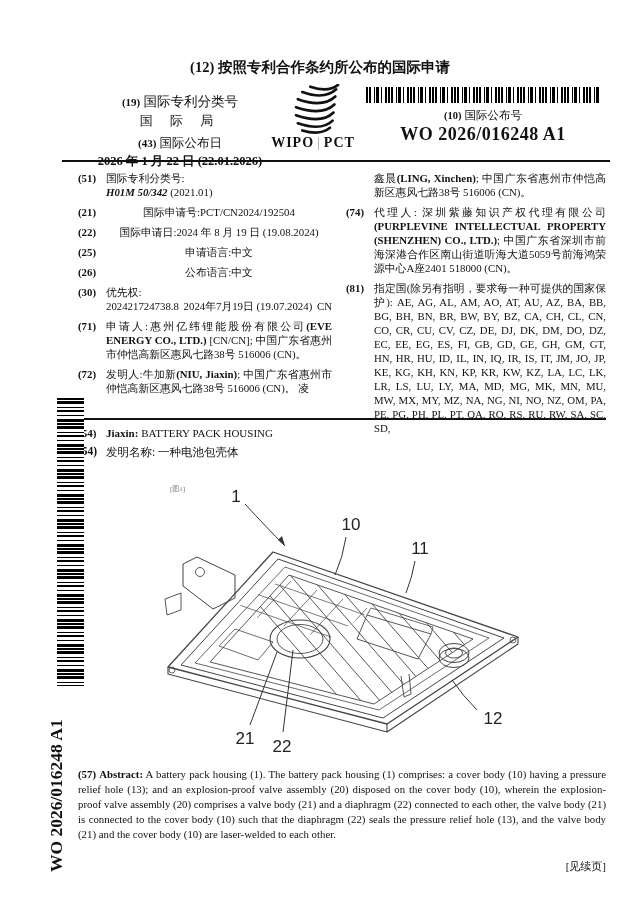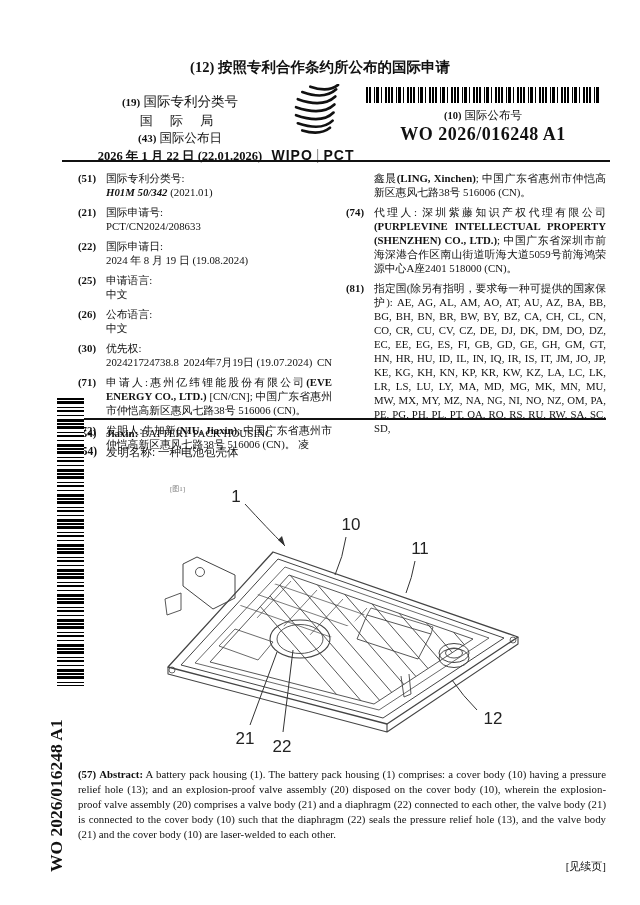--- a/index.html
+++ b/index.html
@@ -7,27 +7,27 @@
   body { font-family:"Liberation Serif", serif; color:#111; }
   .page { position:relative; width:640px; height:905px; background:#fff; overflow:hidden;border-radius:30px; }
 
   
   .pub-type { position:absolute; top:58px; left:0; width:640px; text-align:center;
               font-size:14.5px; font-weight:bold; }
   .org-block { position:absolute; left:84px; top:93px; width:192px; text-align:center; }
   .org-line1 { font-size:13.5px; }
   .org-line1 .fnum { font-size:11px; }
   .org-line2 { font-size:13px; letter-spacing:7px; margin-top:1px; }
-  .org-line3 { font-size:12.5px; }
+  .org-line3 { font-size:12.5px; margin-top:5px; }
   .org-line3 .fnum { font-size:11px; }
   .org-line4 { font-size:12.5px; font-weight:bold; margin-top:1px; white-space:nowrap; }
 
   .logo { position:absolute; left:268px; top:84px; width:90px; text-align:center; }
   .logo svg { display:block; margin:0 auto; }
-  .logo-text { margin-top:13px; font-family:Liberation Sans, sans-serif; font-weight:bold;
+  .logo-text { margin-top:1px; font-family:Liberation Serif, serif; font-weight:bold;
                font-size:14px; letter-spacing:1px; white-space:nowrap; }
   .logo-sep { font-weight:normal; color:#999; padding:0 3px; }
 
   .barcode-top { position:absolute; left:366px; top:87px; width:234px; height:16px;
     background:repeating-linear-gradient(90deg,#000 0 2px,#fff 2px 3px,#000 3px 5px,#fff 5px 8px,
       #000 8px 9px,#fff 9px 10px,#000 10px 13px,#fff 13px 15px,#000 15px 16px,#fff 16px 19px,
       #000 19px 21px,#fff 21px 22px); }
   .pubnum-block { position:absolute; left:366px; top:108px; width:234px; text-align:center; }
   .pubnum-label { font-size:11.5px; }
   .pubnum-label .fnum { font-size:10.5px;margin-top:42px; }
@@ -35,21 +35,21 @@
 
   .rule-header { position:absolute; left:62px; top:160px; width:548px; height:2px; background:#111; }
 
   
   .col { position:absolute; top:171px; font-size:10.8px; line-height:14px; }
   .col-left  { left:78px;  width:254px; }
   .col-right { left:346px; width:260px; }
   .field { display:grid; grid-template-columns:28px 1fr; margin-bottom:6px; }
   .fnum { font-weight:bold; }
   .fbody { text-align:justify; }
-  .kv { display:flex; justify-content:center;flex-direction:column; }
+  .kv { display:flex; justify-content:center; }
   .row3 { display:flex; justify-content:space-between; }
   .bi { font-weight:bold; font-style:italic; }
 
   
   .rule-title { position:absolute; left:75px; top:418px; width:531px; height:1.5px; background:#111; }
   .title-block { position:absolute; left:78px; top:427px; width:528px; }
   .title-row { display:grid; grid-template-columns:28px 1fr; margin-bottom:6px; font-size:11px; }
   .title-row.zh { font-size:11.5px; }
 
   
@@ -128,21 +128,21 @@
       <div class="fbody">
         <div>国际专利分类号:</div>
         <div><span class="bi">H01M 50/342</span><span> (2021.01)</span></div>
       </div>
     </div>
 
     <div class="field">
       <span class="fnum">(21)</span>
       <div class="fbody kv">
         <span>国际申请号:</span>
-        <span>PCT/CN2024/208633</span>
+        <span>PCT/CN2024/192504</span>
       </div>
     </div>
 
     <div class="field">
       <span class="fnum">(22)</span>
       <div class="fbody kv">
         <span>国际申请日:</span>
         <span>2024 年 8 月 19 日 (19.08.2024)</span>
       </div>
     </div>

